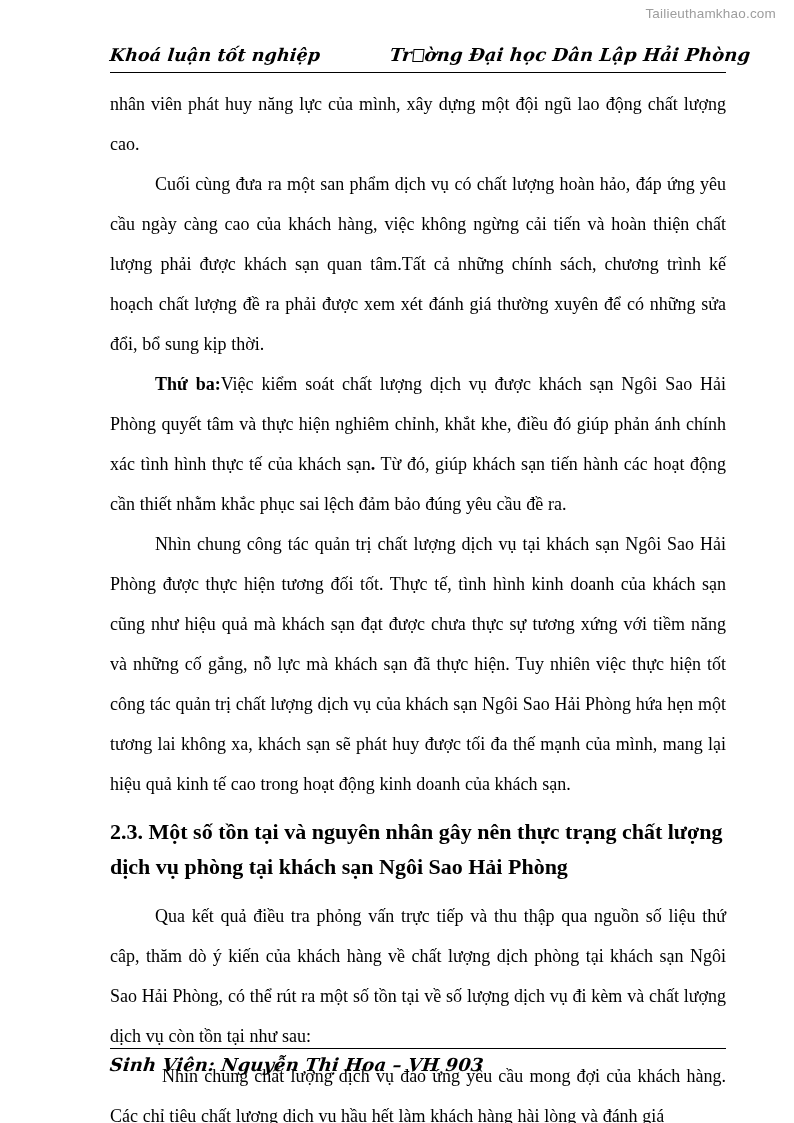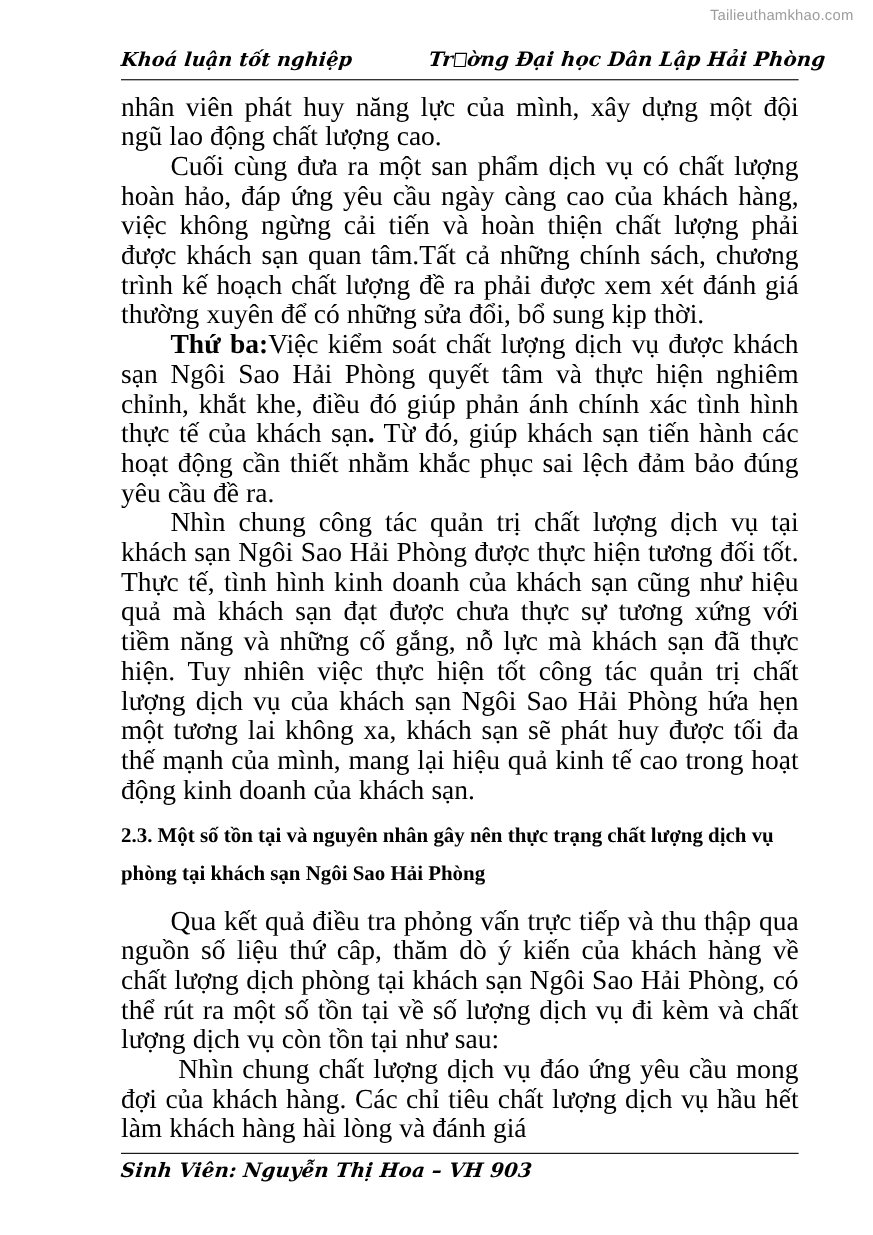--- a/index.html
+++ b/index.html
@@ -86,36 +86,36 @@
   
   .content {
     position: absolute;
     left: 110px;
     top: 84px;
     width: 616px;
   }
 
   p.body {
     margin: 0;
-    font-size: 25px;
-    line-height: 27px;
+    font-size: 18px;
+    line-height: 40px;
     text-align: justify;
     text-justify: inter-word;
     -webkit-hyphens: none;
     hyphens: none;
     word-spacing: 0.2px;
   }
   p.indent { text-indent: 45px; }
   p.indent-wide { text-indent: 52px; }
 
   b.bold-run { font-weight: bold; }
 
   h2.heading, h3.heading {
     margin: 0;
-    font-size: 19px;
+    font-size: 22px;
     line-height: 35px;
     font-weight: bold;
     text-align: left;
   }
   h2.heading { }
   h3.heading { }
 
   .gap-6 { height: 6px; }
   .gap-10 { height: 10px; }
 

